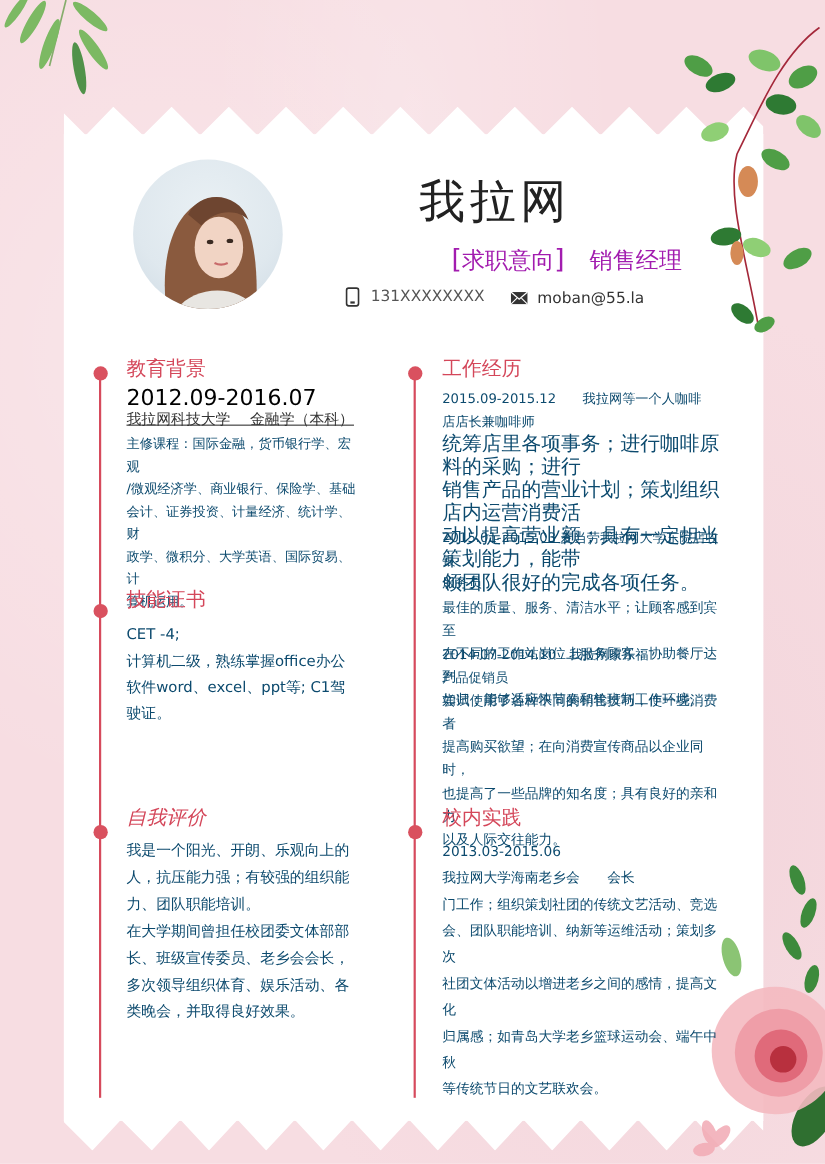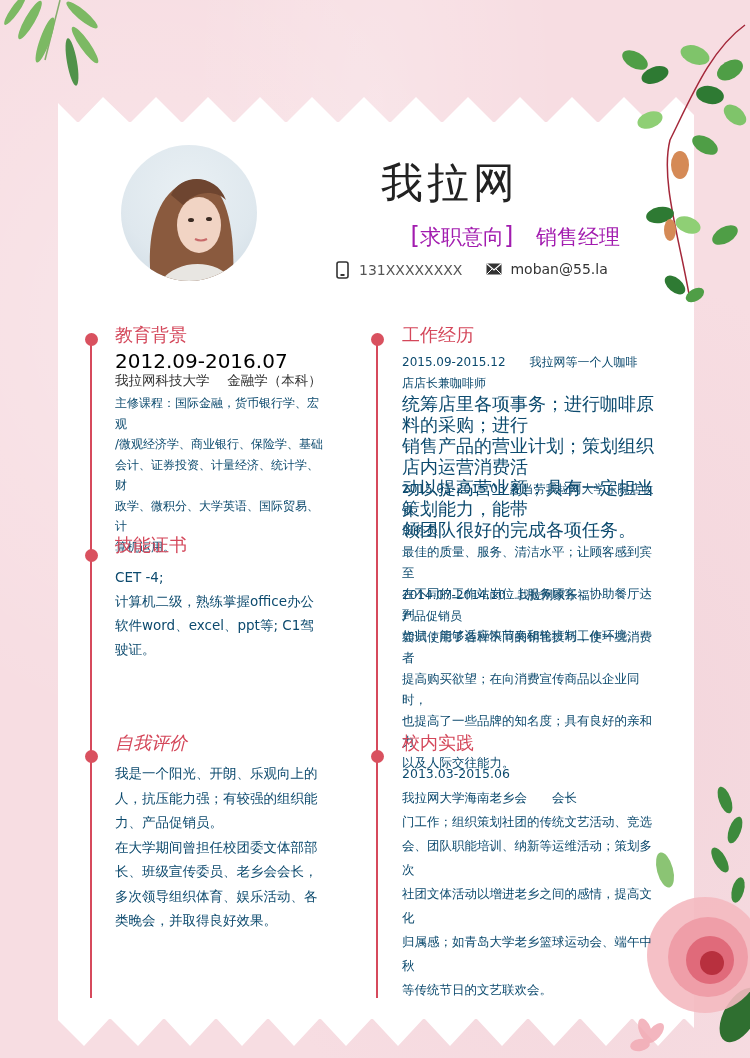--- a/index.html
+++ b/index.html
@@ -10,21 +10,21 @@
     radial-gradient(ellipse at 50% 10%, rgba(255,255,255,0.2), transparent 35%);}
   .card{position:absolute;left:58px;top:122px;width:636px;height:897px;background:#fff;}
   .zig{position:absolute;left:58px;width:636px;}
   .zig-top{top:97px;height:26px;}
   .zig-bottom{top:1018px;height:28px;}
   .photo{position:absolute;left:121px;top:145px;width:136px;height:136px;border-radius:50%;overflow:hidden;
     background:radial-gradient(circle at 50% 35%, #e9f0f4 0%, #dfe8ee 60%, #cfdbe4 100%);}
   .name{position:absolute;left:300px;top:155px;width:300px;text-align:center;font-size:42px;color:#222;letter-spacing:4px;}
   .intent{position:absolute;left:300px;top:222px;width:320px;text-align:right;font-size:21px;color:#a21caf;}
   .intent .br{font-size:24px;}
-  .contact{position:absolute;left:336px;top:261px;font-size:14px;color:#333;display:flex;align-items:flex-start;}
+  .contact{position:absolute;left:314px;top:261px;font-size:14px;color:#333;display:flex;align-items:flex-end;}
   .contact .item{display:flex;align-items:center;margin-right:16px;}
   .contact .phone-txt{color:#555;}
   .vline{position:absolute;width:2px;background:#d64a5c;}
   .dot{position:absolute;width:13px;height:13px;border-radius:50%;background:#d9515f;}
   .sec-title{position:absolute;font-size:18px;color:#d4475a;}
   .text{position:absolute;color:#0c4a6e;}
   .small{font-size:12px;line-height:20.5px;}
   .mid{font-size:13.5px;line-height:24px;}
   .big{font-size:13.5px;line-height:24.5px;}
   .date{font-size:20px;color:#000000;}
@@ -131,21 +131,21 @@
     <span>moban@55.la</span>
   </div>
 </div>
 
 <div class="vline" style="left:90px;top:339px;height:659px;"></div>
 <div class="vline" style="left:376px;top:339px;height:659px;"></div>
 
 <div class="dot" style="left:85px;top:333px;"></div>
 <div class="sec-title" style="left:115px;top:323px;">教育背景</div>
 <div class="text date" style="left:115px;top:349px;">2012.09-2016.07</div>
-<div class="text" style="left:115px;top:372px;font-size:13.5px;color:#333;">我拉网科技大学　 金融学（本科）</div>
+<div class="text" style="left:115px;top:372px;font-size:13.5px;color:#333;text-decoration:underline;">我拉网科技大学　 金融学（本科）</div>
 <div class="text small" style="left:115px;top:393px;width:215px;">
   <div>主修课程：国际金融，货币银行学、宏观</div>
   <div>/微观经济学、商业银行、保险学、基础</div>
   <div>会计、证券投资、计量经济、统计学、财</div>
   <div>政学、微积分、大学英语、国际贸易、计</div>
   <div>算机运用。</div>
 </div>
 
 <div class="dot" style="left:85px;top:549px;"></div>
 <div class="sec-title" style="left:115px;top:533px;">技能证书</div>
@@ -154,21 +154,21 @@
   <div>计算机二级，熟练掌握office办公</div>
   <div>软件word、excel、ppt等; C1驾</div>
   <div>驶证。</div>
 </div>
 
 <div class="dot" style="left:85px;top:750px;"></div>
 <div class="sec-title" style="left:115px;top:731px;font-style:italic;">自我评价</div>
 <div class="text big" style="left:115px;top:761px;width:220px;">
   <div>我是一个阳光、开朗、乐观向上的</div>
   <div>人，抗压能力强；有较强的组织能</div>
-  <div>力、产品促销员。</div>
+  <div>力、团队职能培训。</div>
   <div>在大学期间曾担任校团委文体部部</div>
   <div>长、班级宣传委员、老乡会会长，</div>
   <div>多次领导组织体育、娱乐活动、各</div>
   <div>类晚会，并取得良好效果。</div>
 </div>
 
 <div class="dot" style="left:371px;top:333px;"></div>
 <div class="sec-title" style="left:402px;top:323px;">工作经历</div>
 
 <div class="text small" style="left:402px;top:352px;width:260px;">

